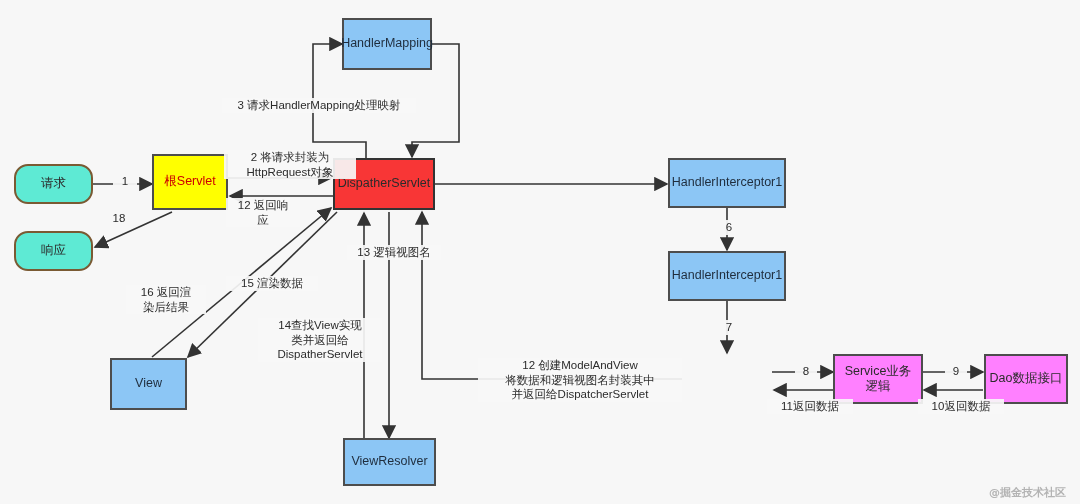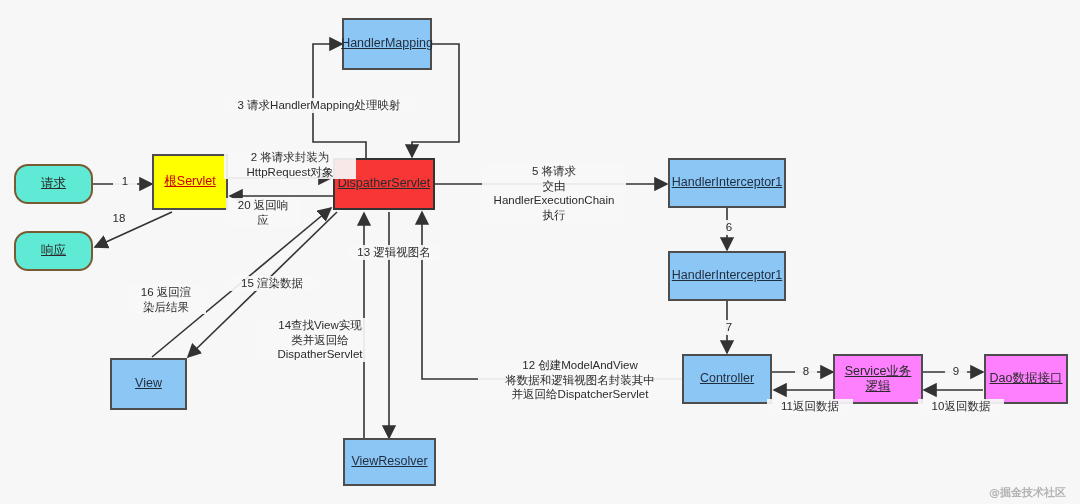--- a/index.html
+++ b/index.html
@@ -15,21 +15,20 @@
   .node{
     position:absolute;
     box-sizing:border-box;
     display:flex;align-items:center;justify-content:center;
     text-align:center;
     border:2px solid #be185d;
     font-size:12.5px;
     line-height:1.22;
     white-space:pre-line;
     z-index:3;
-    text-decoration:underline;
   }
   .n-blue{background:#8cc6f5;border-color:#4d4d4d;color:#1f2d3d;}
   .n-yellow{background:#ffff00;border-color:#4d4d4d;color:#cc0000;}
   .n-red{background:#f83636;border-color:#333333;color:#2b2b2b;}
   .n-orange{background:#5eead4;border-color:#7a5a33;color:#2b2b2b;border-radius:14px;}
   .n-pink{background:#ff80ff;border-color:#4d4d4d;color:#2b2b2b;}
   .elabel{
     position:absolute;
     font-size:11.5px;
     color:#2b2b2b;
@@ -121,23 +120,20 @@
   </div>
 
   <div class="node n-blue" style="left:668px;top:158px;width:118px;height:50px;">
     <span>HandlerInterceptor1</span>
   </div>
 
   <div class="node n-blue" style="left:668px;top:251px;width:118px;height:50px;">
     <span>HandlerInterceptor1</span>
   </div>
 
-  <div class="node n-blue" style="left:682px;top:354px;width:90px;height:50px;">
-    <span>Controller</span>
-  </div>
 
   <div class="node n-pink" style="left:833px;top:354px;width:90px;height:50px;">
     <span>Service业务
 逻辑</span>
   </div>
 
   <div class="node n-pink" style="left:984px;top:354px;width:84px;height:50px;">
     <span>Dao数据接口</span>
   </div>
 
@@ -147,31 +143,28 @@
 
   <div class="node n-blue" style="left:343px;top:438px;width:93px;height:48px;">
     <span>ViewResolver</span>
   </div>
 
   <div class="elabel num" style="left:113px;top:174px;width:20px;">1</div>
 
   <div class="elabel" style="left:224px;top:150px;width:128px;">2 将请求封装为
 HttpRequest对象</div>
 
-  <div class="elabel" style="left:226px;top:198px;width:70px;">20 返回响
+  <div class="elabel" style="left:226px;top:198px;width:70px;">12 返回响
 应</div>
 
   <div class="elabel num" style="left:107px;top:211px;width:20px;">18</div>
 
   <div class="elabel" style="left:222px;top:82px;width:190px;margin-top:16px;">3 请求HandlerMapping处理映射</div>
 
 
-  <div class="elabel" style="left:482px;top:164px;width:140px;">5 将请求
-交由HandlerExecutionChain
-执行</div>
 
   <div class="elabel num" style="left:717px;top:220px;width:20px;">6</div>
 
   <div class="elabel num" style="left:717px;top:320px;width:20px;">7</div>
 
   <div class="elabel num" style="left:795px;top:364px;width:18px;">8</div>
 
   <div class="elabel num" style="left:945px;top:364px;width:18px;">9</div>
 
   <div class="elabel" style="left:918px;top:399px;width:82px;">10返回数据</div>

